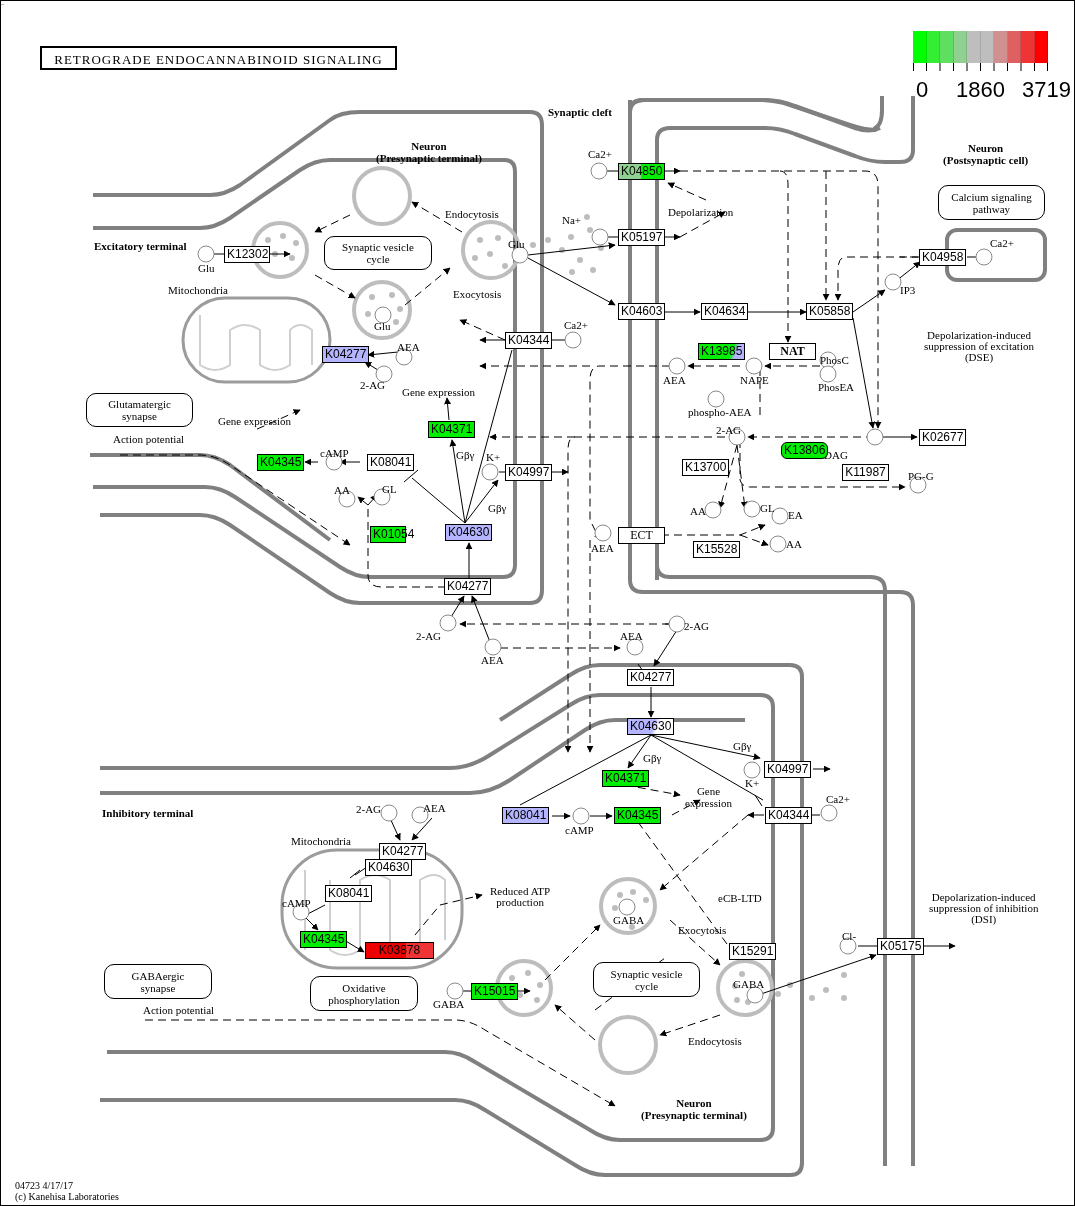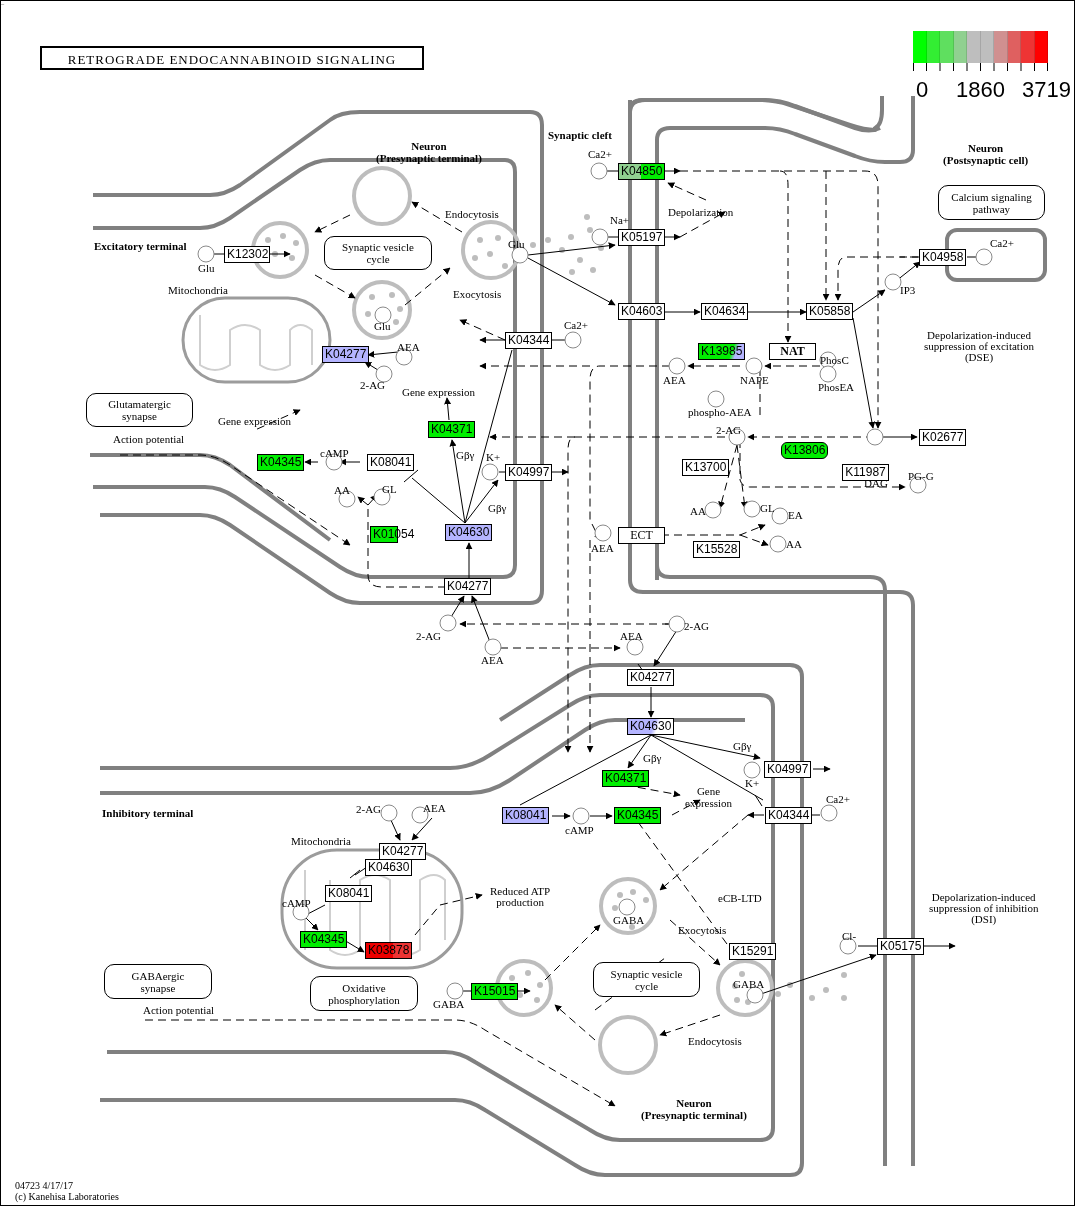--- a/index.html
+++ b/index.html
@@ -1,20 +1,20 @@
 <!DOCTYPE html>
 <html><head>
 <meta charset="utf-8">
 <style>
   html, body { margin:0; padding:0; background:#fff; }
   #canvas { position:relative; width:1075px; height:1206px; overflow:hidden; background:#fff;
     font-family:"Liberation Serif", serif; }
   #frame { position:absolute; left:0; top:0; width:1073px; height:1204px; border:1px solid #000; pointer-events:none; }
   svg.layer { position:absolute; left:0; top:0; }
-  .title-box { position:absolute; left:40px; top:46px; width:384px; height:24px; border:2px solid #000;
+  .title-box { position:absolute; left:40px; top:46px; width:357px; height:24px; border:2px solid #000;
     font-size:13px; letter-spacing:1px; line-height:24px; text-align:center; box-sizing:border-box; background:#fff; }
   .node { position:absolute; height:17px; border:1px solid #000; background:#fff; box-sizing:border-box;
     font-family:"Liberation Sans", sans-serif; font-size:12px; line-height:15px; text-align:center; padding:0 2px; white-space:nowrap; cursor:pointer; }
   .lbl { position:absolute; font-size:11px; line-height:12px; white-space:nowrap; color:#000; }
   .lbl.bold { font-weight:bold; }
   .pill { position:absolute; border:1px solid #000; border-radius:10px; background:#fff; font-size:11px; line-height:12px;
     text-align:center; display:flex; align-items:center; justify-content:center; box-sizing:border-box; cursor:pointer; }
   .legend-bar { position:absolute; left:913px; top:31px; width:135px; height:32px; display:flex; }
   .legend-bar div { flex:1; height:100%; border-right:1px solid rgba(0,0,0,0.12); }
   .legend-ticks { position:absolute; left:913px; top:63px; width:135px; height:8px; }
@@ -316,21 +316,21 @@
                     <line x1="108" y1="0" x2="108" y2="8"></line>
       <line x1="121.5" y1="0" x2="121.5" y2="8"></line>
                     <line x1="134.5" y1="0" x2="134.5" y2="8"></line>
     </g>
   </svg>
   <div class="legend-lbl" style="left:916px;">0</div>
   <div class="legend-lbl" style="left:956px;">1860</div>
   <div class="legend-lbl" style="left:1022px;">3719</div>
 
   
-  <div class="lbl bold" style="left:548px;top:129px;text-align:right;">Synaptic cleft</div>
+  <div class="lbl bold" style="left:548px;top:106px;text-align:right;">Synaptic cleft</div>
   <div class="lbl bold" style="left:376px;top:140px;white-space:pre;">Neuron
 (Presynaptic terminal)</div>
   <div class="lbl bold" style="left:943px;top:142px;white-space:pre;">Neuron
 (Postsynaptic cell)</div>
   <div class="lbl bold" style="left:94px;top:240px;">Excitatory terminal</div>
   <div class="lbl bold" style="left:102px;top:807px;">Inhibitory terminal</div>
   <div class="lbl bold" style="left:641px;top:1097px;white-space:pre;">Neuron
 (Presynaptic terminal)</div>
 
   
@@ -373,37 +373,37 @@
   <div class="lbl" style="left:456px;top:449px;">Gβγ</div>
   <div class="lbl" style="left:488px;top:502px;">Gβγ</div>
   <div class="lbl" style="left:643px;top:752px;">Gβγ</div>
   <div class="lbl" style="left:733px;top:740px;">Gβγ</div>
 
   
   <div class="lbl" style="left:198px;top:262px;">Glu</div>
   <div class="lbl" style="left:374px;top:320px;">Glu</div>
   <div class="lbl" style="left:508px;top:238px;">Glu</div>
   <div class="lbl" style="left:588px;top:148px;">Ca2+</div>
-  <div class="lbl" style="left:610px;top:214px;">Na+</div>
+  <div class="lbl" style="left:562px;top:214px;">Na+</div>
   <div class="lbl" style="left:564px;top:319px;">Ca2+</div>
   <div class="lbl" style="left:397px;top:341px;">AEA</div>
   <div class="lbl" style="left:360px;top:379px;">2-AG</div>
   <div class="lbl" style="left:320px;top:447px;">cAMP</div>
   <div class="lbl" style="left:334px;top:484px;">AA</div>
   <div class="lbl" style="left:382px;top:483px;">GL</div>
   <div class="lbl" style="left:486px;top:451px;">K+</div>
   <div class="lbl" style="left:990px;top:237px;">Ca2+</div>
   <div class="lbl" style="left:900px;top:284px;">IP3</div>
   <div class="lbl" style="left:820px;top:354px;">PhosC</div>
   <div class="lbl" style="left:818px;top:381px;">PhosEA</div>
   <div class="lbl" style="left:740px;top:374px;">NAPE</div>
   <div class="lbl" style="left:663px;top:374px;">AEA</div>
   <div class="lbl" style="left:688px;top:406px;">phospho-AEA</div>
   <div class="lbl" style="left:716px;top:424px;">2-AG</div>
-  <div class="lbl" style="left:864px;top:449px;margin-top:28px;">DAG</div>
+  <div class="lbl" style="left:824px;top:449px;">DAG</div>
   <div class="lbl" style="left:908px;top:470px;">PG-G</div>
   <div class="lbl" style="left:690px;top:505px;">AA</div>
   <div class="lbl" style="left:760px;top:502px;">GL</div>
   <div class="lbl" style="left:788px;top:509px;">EA</div>
   <div class="lbl" style="left:786px;top:538px;">AA</div>
   <div class="lbl" style="left:591px;top:542px;">AEA</div>
   <div class="lbl" style="left:416px;top:630px;">2-AG</div>
   <div class="lbl" style="left:481px;top:654px;">AEA</div>
   <div class="lbl" style="left:620px;top:630px;">AEA</div>
   <div class="lbl" style="left:684px;top:620px;">2-AG</div>
@@ -427,41 +427,41 @@
   <div class="node" style="left:806px;top:303px;width:47px;">K05858</div>
   <div class="node" style="left:919px;top:249px;width:47px;">K04958</div>
   <div class="node" style="left:505px;top:332px;width:47px;">K04344</div>
   <div class="node" style="left: 322px; top: 346px; width: 47px; background: rgb(180, 180, 255);">K04277</div>
   <div class="node" style="left: 698px; top: 343px; width: 47px; background: linear-gradient(110deg, rgb(0, 238, 0) 70%, rgb(180, 180, 255) 80%);">K13985</div>
   <div class="node" style="left:769px;top:343px;width:47px;font-family:'Liberation Serif',serif;font-weight:bold;">NAT</div>
   <div class="node" style="left: 428px; top: 421px; width: 47px; background: rgb(0, 238, 0);">K04371</div>
   <div class="node" style="left: 257px; top: 454px; width: 47px; background: rgb(0, 238, 0);">K04345</div>
   <div class="node" style="left:367px;top:454px;width:47px;">K08041</div>
   <div class="node" style="left:505px;top:464px;width:47px;">K04997</div>
-  <div class="node" style="left: 370px; top: 526px; width: 28px; background: rgb(0, 238, 0);">K01054</div>
+  <div class="node" style="left: 370px; top: 526px; width: 36px; background: rgb(0, 238, 0);">K01054</div>
   <div class="node" style="left: 445px; top: 524px; width: 47px; background: rgb(180, 180, 255);">K04630</div>
   <div class="node" style="left:444px;top:578px;width:47px;">K04277</div>
   <div class="node" style="left: 781px; top: 442px; width: 47px; background: rgb(0, 238, 0); border-radius: 6px;">K13806</div>
   <div class="node" style="left:919px;top:429px;width:47px;">K02677</div>
   <div class="node" style="left:682px;top:459px;width:47px;">K13700</div>
   <div class="node" style="left:842px;top:464px;width:47px;">K11987</div>
   <div class="node" style="left:618px;top:527px;width:47px;font-family:'Liberation Serif',serif;">ECT</div>
   <div class="node" style="left:693px;top:541px;width:47px;">K15528</div>
   <div class="node" style="left:627px;top:669px;width:47px;">K04277</div>
   <div class="node" style="left: 627px; top: 718px; width: 47px; background: linear-gradient(110deg, rgb(180, 180, 255) 55%, rgb(255, 255, 255) 65%);">K04630</div>
   <div class="node" style="left: 602px; top: 770px; width: 47px; background: rgb(0, 238, 0);">K04371</div>
   <div class="node" style="left:764px;top:761px;width:47px;">K04997</div>
   <div class="node" style="left: 502px; top: 807px; width: 47px; background: rgb(180, 180, 255);">K08041</div>
   <div class="node" style="left: 614px; top: 807px; width: 47px; background: rgb(0, 238, 0);">K04345</div>
   <div class="node" style="left:765px;top:807px;width:47px;">K04344</div>
   <div class="node" style="left:379px;top:843px;width:47px;">K04277</div>
   <div class="node" style="left:365px;top:859px;width:47px;">K04630</div>
   <div class="node" style="left:325px;top:885px;width:47px;">K08041</div>
   <div class="node" style="left: 300px; top: 931px; width: 47px; background: rgb(0, 238, 0);">K04345</div>
-  <div class="node" style="left: 365px; top: 942px; width: 47px; background: linear-gradient(90deg, rgb(238, 0, 0) 60%, rgb(238, 52, 52) 60%);">K03878</div>
+  <div class="node" style="left: 365px; top: 942px; width: 69px; background: linear-gradient(90deg, rgb(238, 0, 0) 60%, rgb(238, 52, 52) 60%);">K03878</div>
   <div class="node" style="left: 471px; top: 983px; width: 47px; background: rgb(0, 238, 0);">K15015</div>
   <div class="node" style="left:729px;top:943px;width:47px;">K15291</div>
   <div class="node" style="left:877px;top:938px;width:47px;">K05175</div>
 
   
   <div class="footer" style="top:1180px;">04723 4/17/17</div>
   <div class="footer" style="top:1191px;">(c) Kanehisa Laboratories</div>
 </circle></circle></circle></circle></circle></center>
   </div>
 

